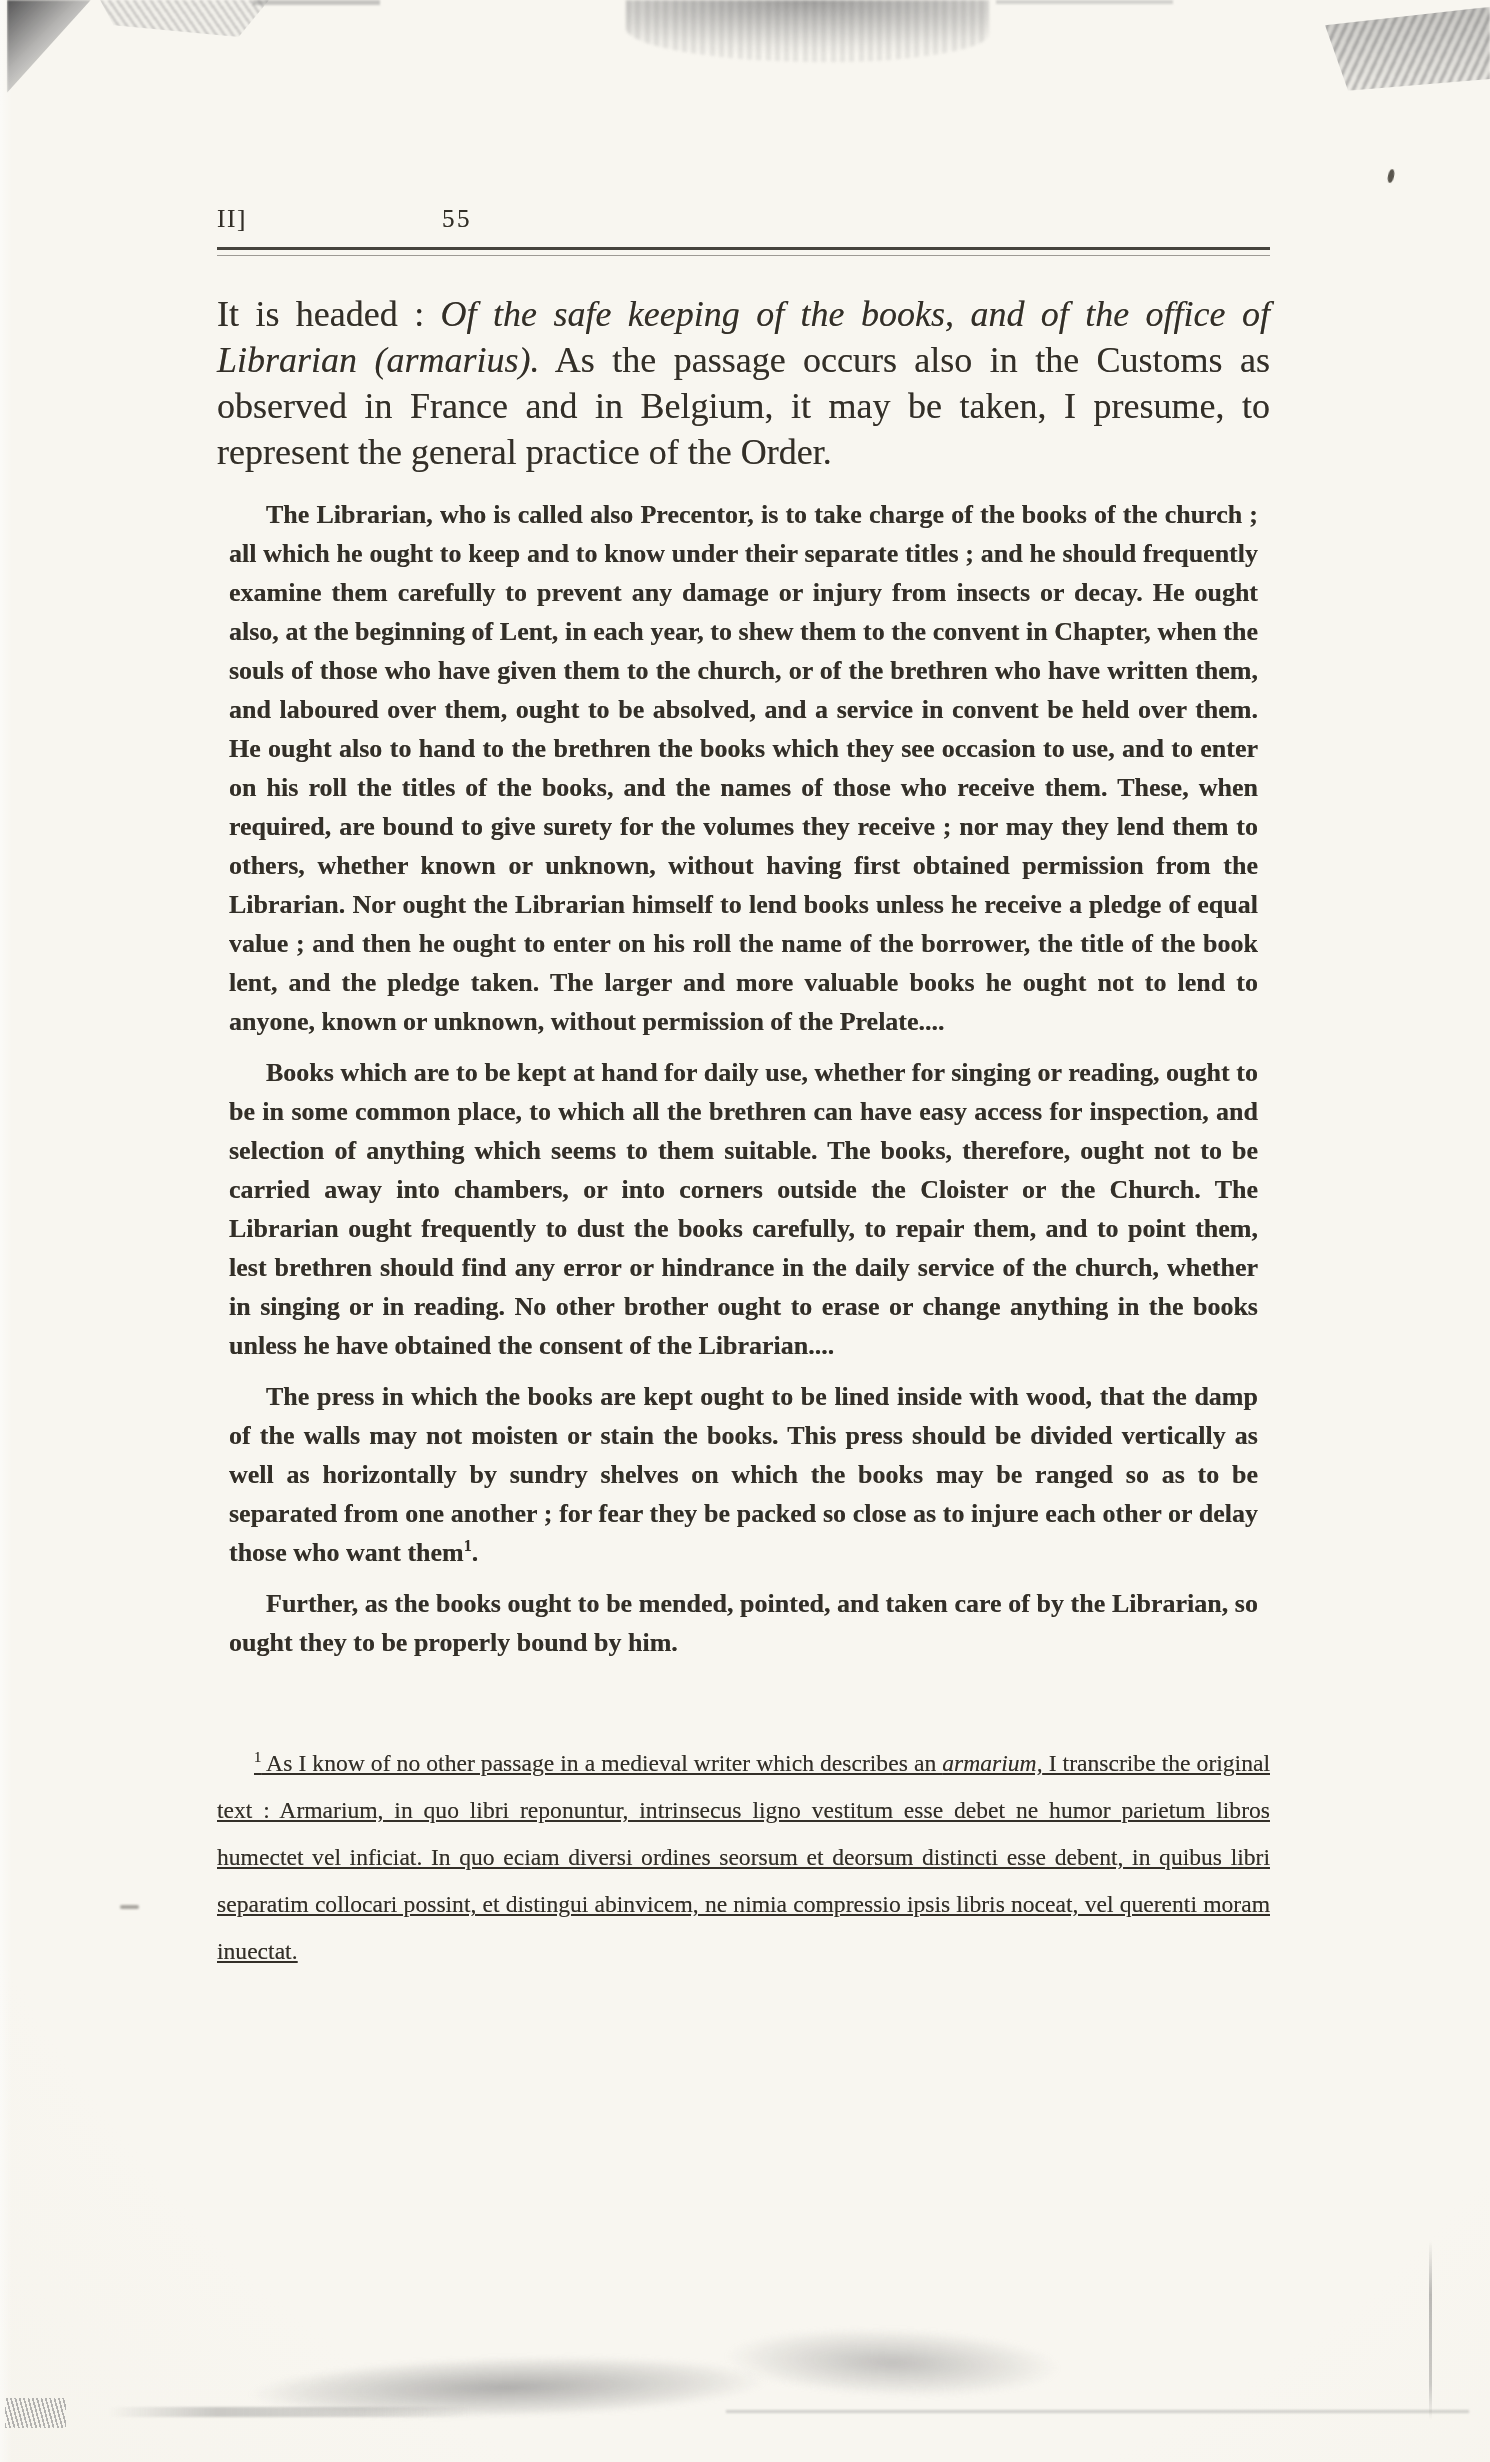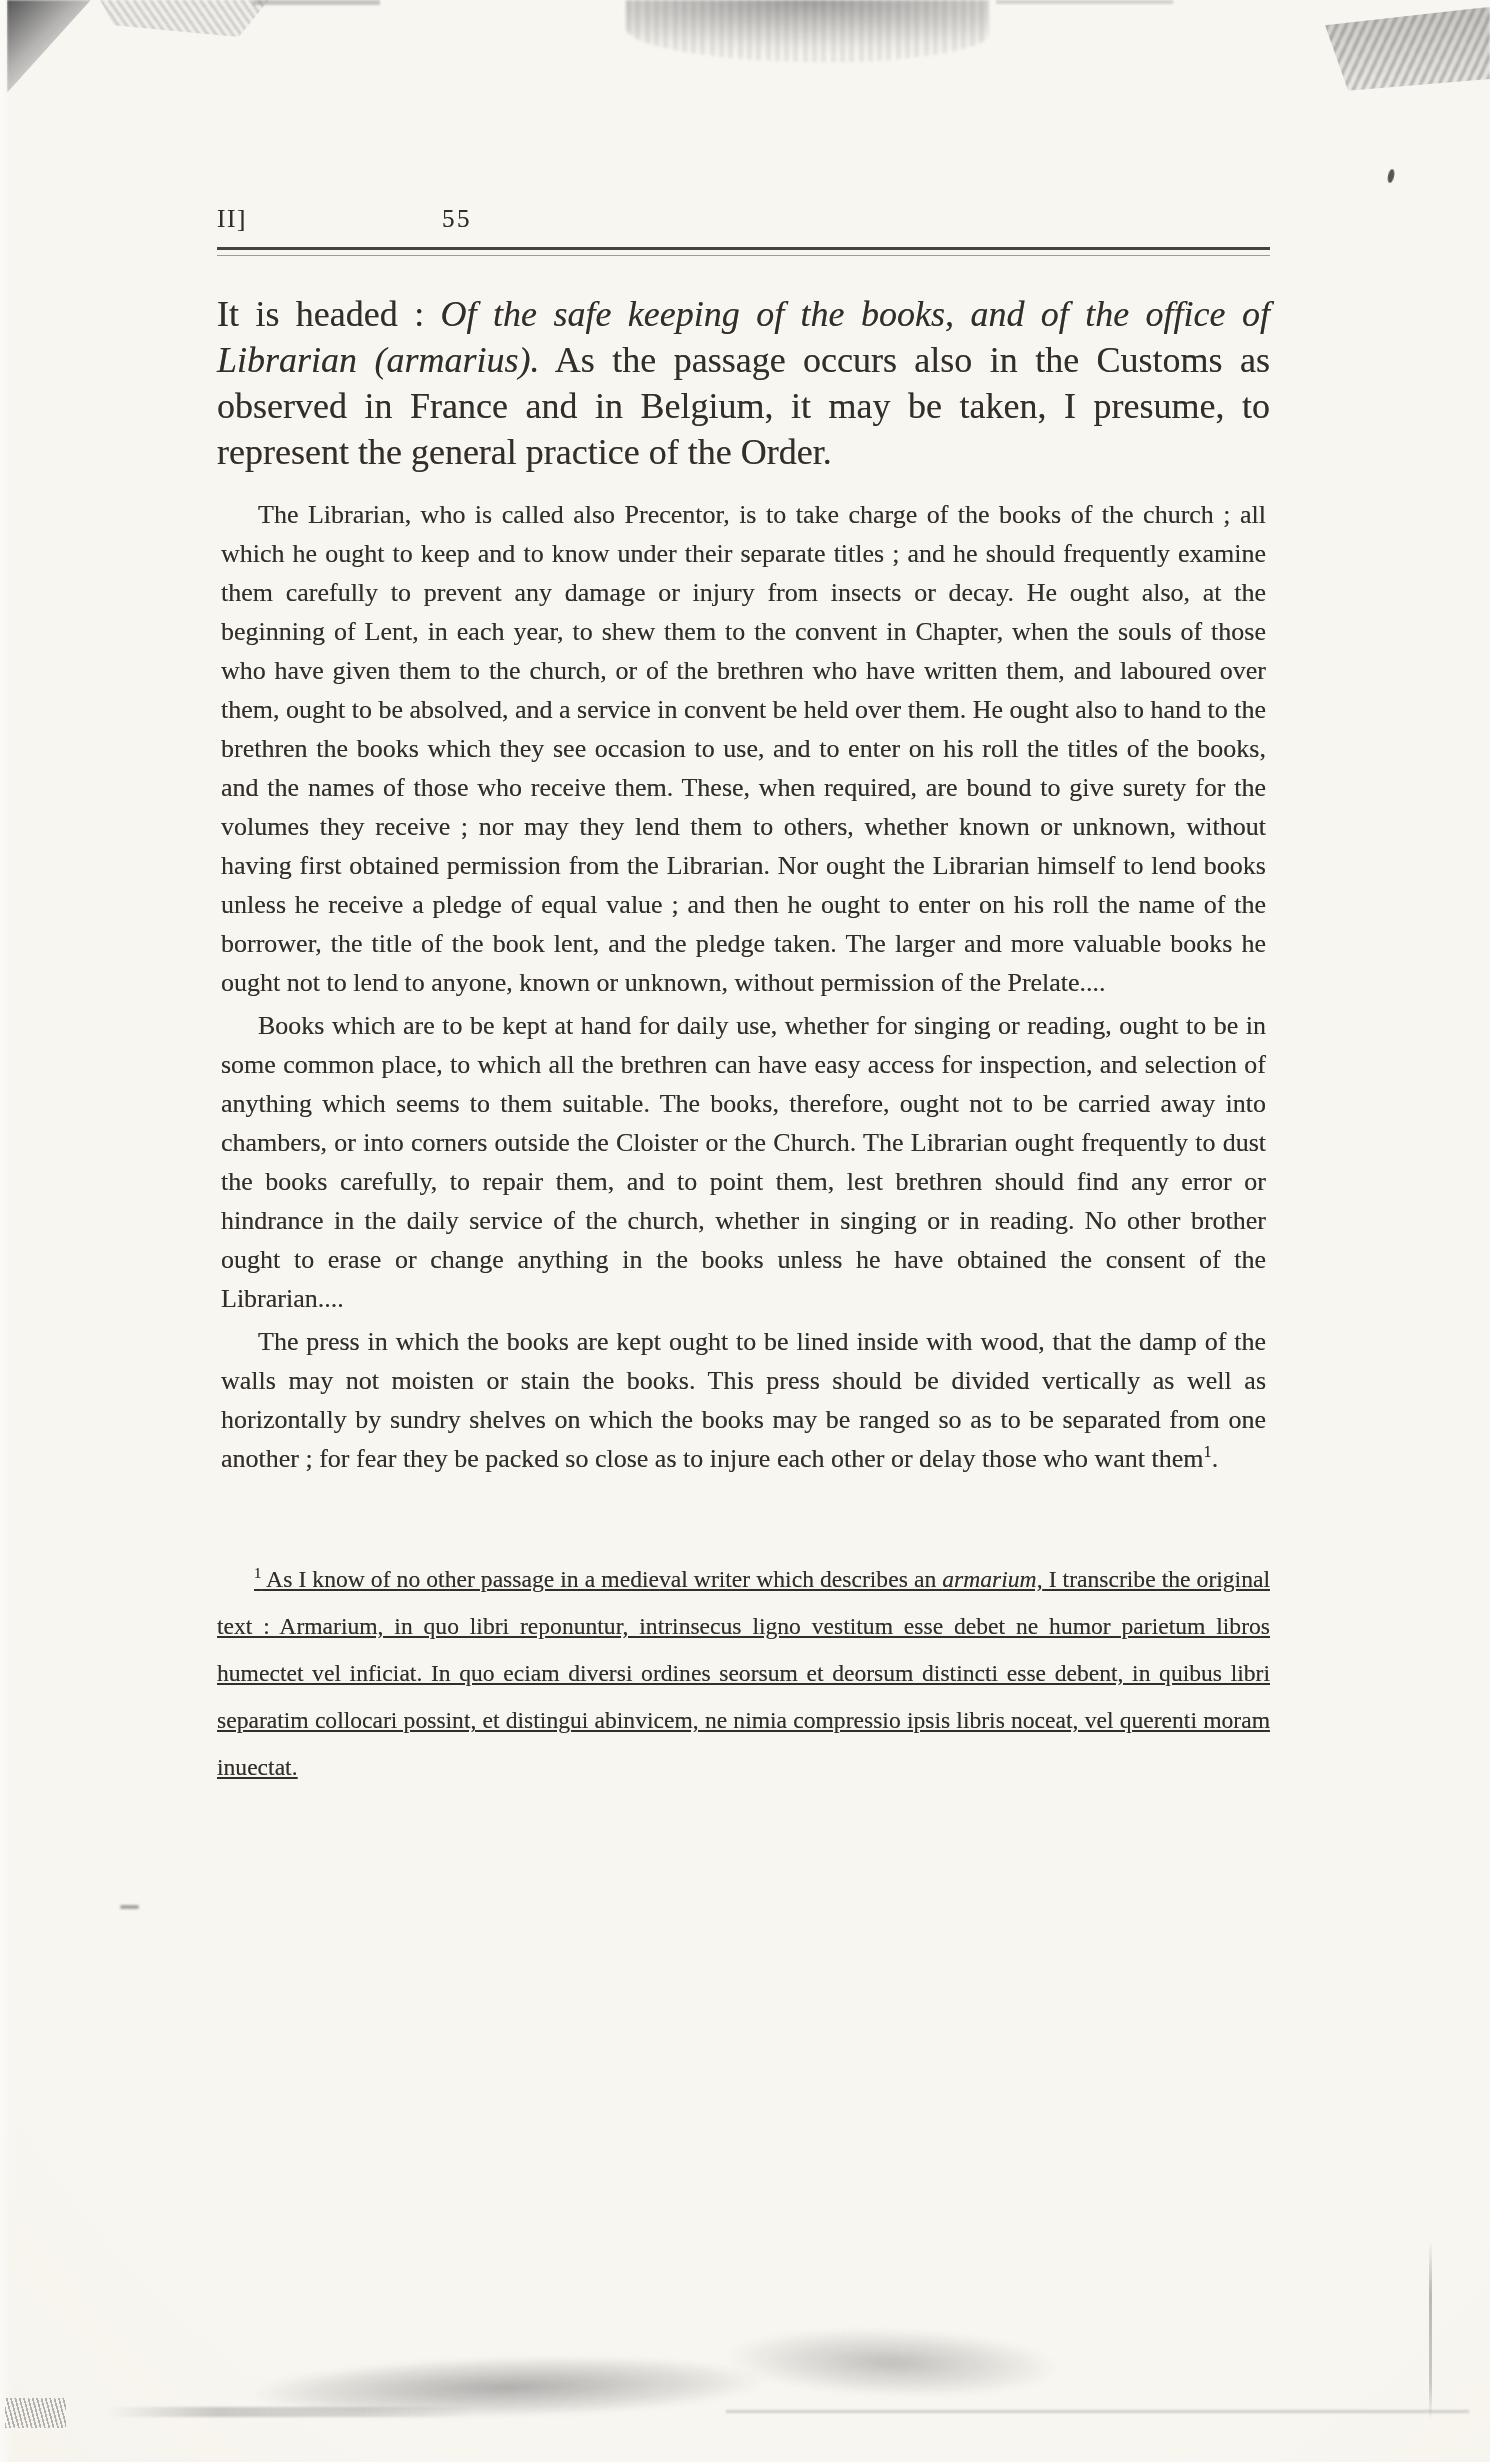--- a/index.html
+++ b/index.html
@@ -34,23 +34,24 @@
     height:5.9px;
     border-top:3.4px solid rgba(46,43,37,.88);
     border-bottom:1.7px solid rgba(46,43,37,.45);
   }
   .intro{
     margin:35px 0 20px 0;
     font-size:36px;line-height:46px;
     text-align:justify;
   }
   .body-block p{
-    margin:4px;
+    margin:12px;
     font-size:26px;line-height:39px;
     text-align:justify;
+    font-weight:bold;
   }
   .body-block p.indent{text-indent:37px;}
   .footnote{margin-top:78px;text-decoration:underline;}
   .fn-para{
     margin:0;
     font-size:23.6px;line-height:47px;
     text-align:justify;
     text-indent:37px;
   }
   .it{font-style:italic;}
@@ -135,20 +136,21 @@
     </div>
 
     <div class="rule"></div>
 
     <p class="intro"><span>It is headed : </span><span class="it">Of the safe keeping of the books, and of the office of Librarian (armarius).</span><span> As the passage occurs also in the Customs as observed in France and in Belgium, it may be taken, I presume, to represent the general practice of the Order.</span></p>
 
     <div class="body-block">
         <p class="indent"><span>The Librarian, who is called also Precentor, is to take charge of the books of the church ; all which he ought to keep and to know under their separate titles ; and he should frequently examine them carefully to prevent any damage or injury from insects or decay. He ought also, at the beginning of Lent, in each year, to shew them to the convent in Chapter, when the souls of those who have given them to the church, or of the brethren who have written them, and laboured over them, ought to be absolved, and a service in convent be held over them. He ought also to hand to the brethren the books which they see occasion to use, and to enter on his roll the titles of the books, and the names of those who receive them. These, when required, are bound to give surety for the volumes they receive ; nor may they lend them to others, whether known or unknown, without having first obtained permission from the Librarian. Nor ought the Librarian himself to lend books unless he receive a pledge of equal value ; and then he ought to enter on his roll the name of the borrower, the title of the book lent, and the pledge taken. The larger and more valuable books he ought not to lend to anyone, known or unknown, without permission of the Prelate....</span></p>
         <p class="indent"><span>Books which are to be kept at hand for daily use, whether for singing or reading, ought to be in some common place, to which all the brethren can have easy access for inspection, and selection of anything which seems to them suitable. The books, therefore, ought not to be carried away into chambers, or into corners outside the Cloister or the Church. The Librarian ought frequently to dust the books carefully, to repair them, and to point them, lest brethren should find any error or hindrance in the daily service of the church, whether in singing or in reading. No other brother ought to erase or change anything in the books unless he have obtained the consent of the Librarian....</span></p>
         <p class="indent"><span>The press in which the books are kept ought to be lined inside with wood, that the damp of the walls may not moisten or stain the books. This press should be divided vertically as well as horizontally by sundry shelves on which the books may be ranged so as to be separated from one another ; for fear they be packed so close as to injure each other or delay those who want them</span><sup>1</sup><span>.</span></p>
+        <p class="indent"><span>Further, as the books ought to be mended, pointed, and taken care of by the Librarian, so ought they to be properly bound by him.</span></p>
       </div>
 
     <div class="footnote">
       <p class="fn-para"><sup>1</sup><span> As I know of no other passage in a medieval writer which describes an </span><span class="it">armarium,</span><span> I transcribe the original text : Armarium, in quo libri reponuntur, intrinsecus ligno vestitum esse debet ne humor parietum libros humectet vel inficiat. In quo eciam diversi ordines seorsum et deorsum distincti esse debent, in quibus libri separatim collocari possint, et distingui abinvicem, ne nimia compressio ipsis libris noceat, vel querenti moram inuectat.</span></p>
     </div>
 
   </div>
 
   <div class="af af-leftedge"></div>
   <div class="af af-fold"></div>

